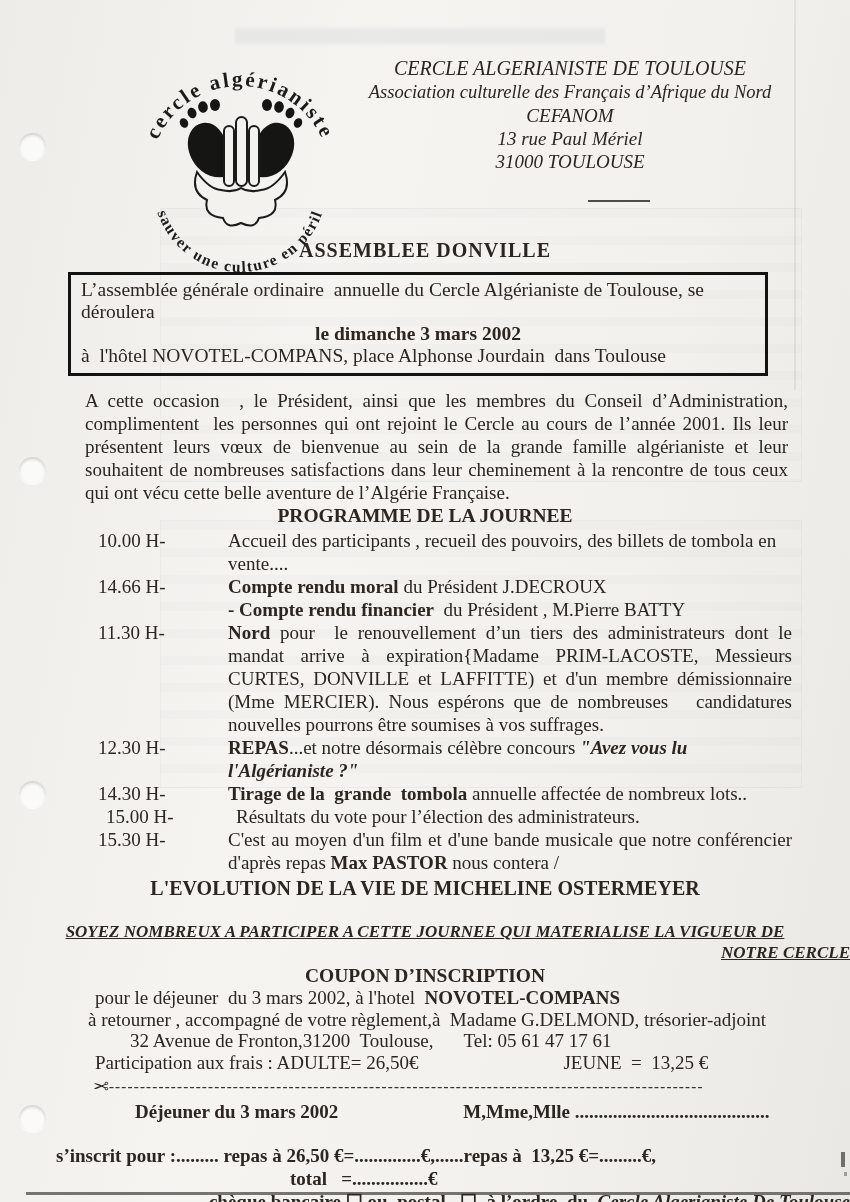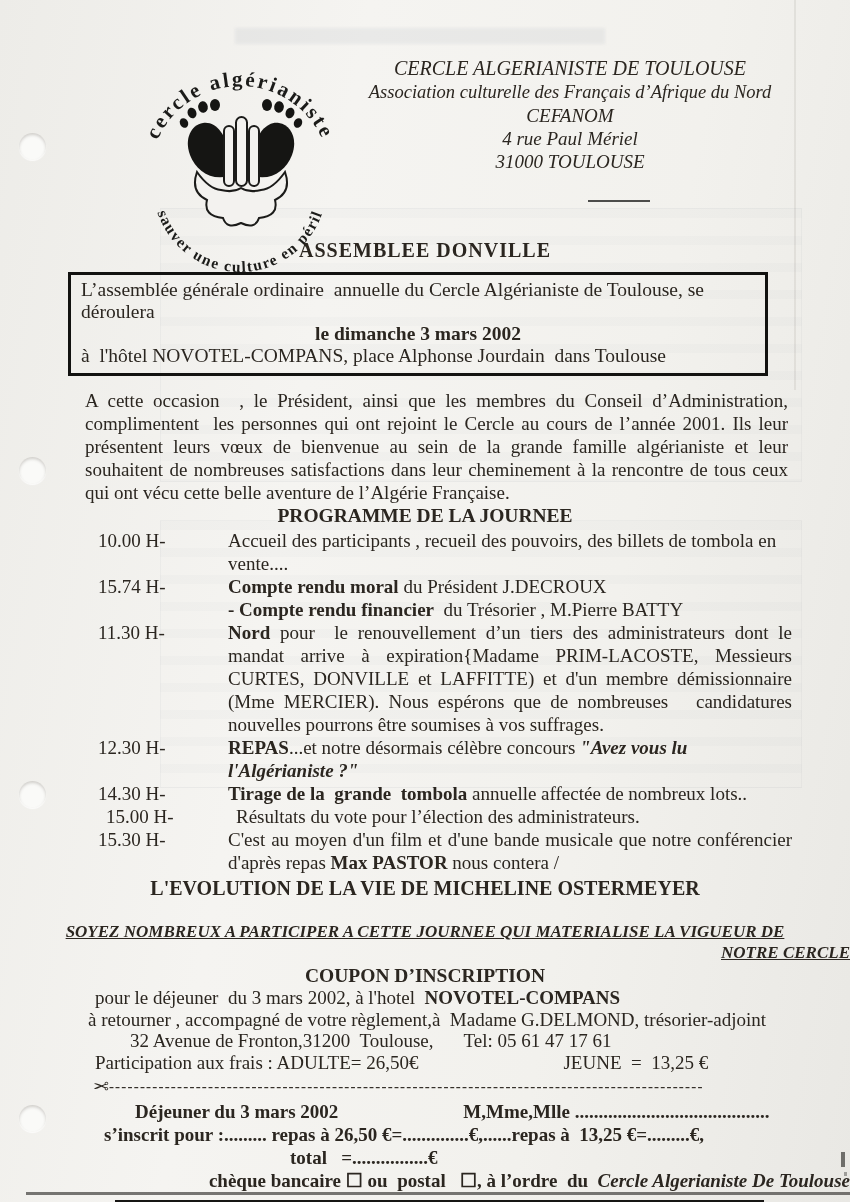--- a/index.html
+++ b/index.html
@@ -50,21 +50,21 @@
   .c2{padding-left:88px;}
   .c3{padding-left:130px;}
   .c4{padding-left:95px;display:flex;}
   .c4 .fr{margin-left:145px;}
   .scissor-line{margin-top:3px;padding-left:93px;height:20px;line-height:20px;white-space:nowrap;overflow:hidden;font-size:15px;}
   .scissor{display:inline-block;transform:scaleX(-1);font-size:19px;vertical-align:-2px;}
   .dashes{font-weight:bold;letter-spacing:1.2px;color:#35302a;}
   .form{font-weight:bold;font-size:19px;line-height:23px;margin-top:4px;}
   .f1{padding-left:135px;display:flex;}
   .f1 .fr{margin-left:125px;}
-  .f2{padding-left:104px;}
+  .f2{padding-left:56px;margin-top:21px;}
   .f3{padding-left:290px;}
   .f4{padding-left:85px;text-align:right;}
   .deadline-box{
     margin:8px 86px 0 115px;border:4px solid #17161472;border-color:#171614;
     border-bottom-width:7px;box-shadow:3px 3px 0 rgba(60,58,54,.45);
     text-align:center;font-weight:bold;font-size:20px;line-height:24px;padding:4px 0 3px 0;
     letter-spacing:1px;background:rgba(250,250,248,.5);
   }
   b,.bold{font-weight:bold;}
   .it{font-style:italic;}
@@ -124,21 +124,21 @@
           <rect x="8" y="-42" width="10" height="60" rx="5"></rect>
         </g>
       </g>
     </svg>
   </div>
 
   <div class="org">
     <div class="org-name keep">CERCLE ALGERIANISTE DE TOULOUSE</div>
     <div class="org-sub keep">Association culturelle des Français d’Afrique du Nord</div>
     <div class="org-line keep">CEFANOM</div>
-    <div class="org-line keep">4 rue Paul Mériel</div>
+    <div class="org-line keep">13 rue Paul Mériel</div>
     <div class="org-line keep">31000 TOULOUSE</div>
   </div>
   <div class="divider"></div>
 
   <div class="flow">
     <div class="hspace"></div>
 
     <div class="title keep">ASSEMBLEE DONVILLE</div>
 
     <div class="notice">
@@ -151,28 +151,28 @@
 
     <div class="prog-head keep">PROGRAMME DE LA JOURNEE</div>
 
     <div class="prog">
       <div class="prow">
         <span class="ptime keep">10.00 H-</span>
           <span class="pgap"></span>
         <span class="pdesc keep">Accueil des participants , recueil des pouvoirs, des billets de tombola en vente....</span>
       </div>
       <div class="prow">
-        <span class="ptime keep">15.74 H-</span>
+        <span class="ptime keep">14.66 H-</span>
           <span class="pgap"></span>
         <span class="pdesc keep"><b>Compte rendu moral</b><span class="keep"> du Président J.DECROUX</span></span>
       </div>
       <div class="prow">
         <span class="ptime keep"></span>
           <span class="pgap"></span>
-        <span class="pdesc keep"><b>- Compte rendu financier</b><span class="keep">  du Trésorier , M.Pierre BATTY</span></span>
+        <span class="pdesc keep"><b>- Compte rendu financier</b><span class="keep">  du Président , M.Pierre BATTY</span></span>
       </div>
       <div class="prow">
         <span class="ptime keep">11.30 H-</span>
           <span class="pgap"></span>
         <span class="pdesc just keep"><b>Nord</b><span class="keep"> pour  le renouvellement d’un tiers des administrateurs dont le mandat arrive à expiration{Madame PRIM-LACOSTE, Messieurs CURTES, DONVILLE et LAFFITTE) et d'un membre démissionnaire (Mme MERCIER). Nous espérons que de nombreuses   candidatures nouvelles pourrons être soumises à vos suffrages.</span></span>
       </div>
       <div class="prow">
         <span class="ptime keep">12.30 H-</span>
           <span class="pgap"></span>
         <span class="pdesc keep"><b>REPAS</b><span class="keep">...et notre désormais célèbre concours </span><b class="it keep">"Avez vous lu  l'Algérianiste ?"</b></span>

